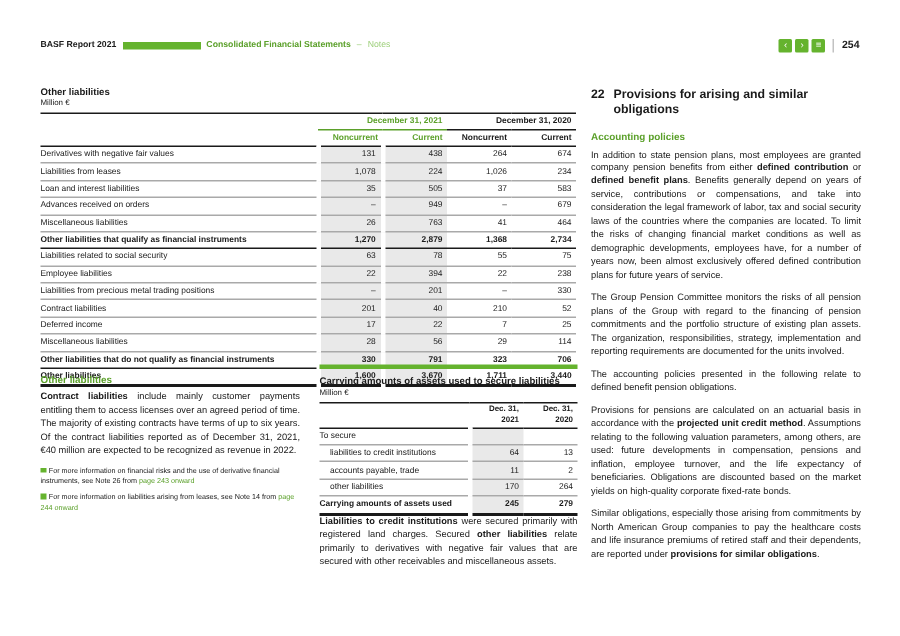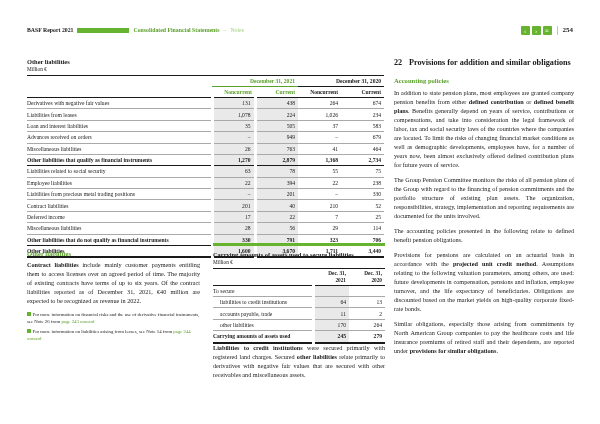--- a/index.html
+++ b/index.html
@@ -1,17 +1,17 @@
 <!DOCTYPE html>
 <html><head>
 <meta charset="utf-8">
 <style>
   html,body{margin:0;padding:0;background:#fff;}
   .page{position:relative;width:600px;height:424px;background:#ffffff;overflow:hidden;
-        font-family:Liberation Serif, serif;color:#1a1a1a;}
+        font-family:Liberation Sans, sans-serif;color:#1a1a1a;}
 
   
   .hdr{position:absolute;left:27px;right:27px;top:24px;height:12px;display:flex;
        justify-content:space-between;align-items:center;}
   .hdr-left{display:flex;align-items:center;gap:4px;font-size:5.8px;white-space:nowrap;}
   .rpt{font-weight:bold;}
   .greenbar{width:52px;height:5px;background:#65b32e;display:inline-block;}
   .crumb-main{color:#5ba02a;font-weight:bold;}
   .crumb-sep,.crumb-sub{color:#9dcf7a;}
   .hdr-right{display:flex;align-items:center;gap:2px;}
@@ -262,21 +262,21 @@
             <td class="num c1">279</td>
           </tr>
         </tbody>
     </table>
     <p class="body mid-para"><b>Liabilities to credit institutions</b><span> were secured primarily with registered land charges. Secured </span><b>other liabilities</b><span> relate primarily to derivatives with negative fair values that are secured with other receivables and miscellaneous assets.</span></p>
   </div>
 
   <div class="sec-right">
     <div class="note-heading">
       <span class="num">22</span>
-      <span class="ttl">Provisions for addition and similar obligations</span>
+      <span class="ttl">Provisions for arising and similar obligations</span>
     </div>
     <div class="policy-head">Accounting policies</div>
     <p class="body"><span>In addition to state pension plans, most employees are granted company pension benefits from either </span><b>defined contribution</b><span> or </span><b>defined benefit plans</b><span>. Benefits generally depend on years of service, contributions or compensations, and take into consideration the legal framework of labor, tax and social security laws of the countries where the companies are located. To limit the risks of changing financial market conditions as well as demographic developments, employees have, for a number of years now, been almost exclusively offered defined contribution plans for future years of service.</span></p>
     <p class="body"><span>The Group Pension Committee monitors the risks of all pension plans of the Group with regard to the financing of pension commitments and the portfolio structure of existing plan assets. The organization, responsibilities, strategy, implementation and reporting requirements are documented for the units involved.</span></p>
     <p class="body"><span>The accounting policies presented in the following relate to defined benefit pension obligations.</span></p>
     <p class="body"><span>Provisions for pensions are calculated on an actuarial basis in accordance with the </span><b>projected unit credit method</b><span>. Assumptions relating to the following valuation parameters, among others, are used: future developments in compensation, pensions and inflation, employee turnover, and the life expectancy of beneficiaries. Obligations are discounted based on the market yields on high-quality corporate fixed-rate bonds.</span></p>
     <p class="body"><span>Similar obligations, especially those arising from commitments by North American Group companies to pay the healthcare costs and life insurance premiums of retired staff and their dependents, are reported under </span><b>provisions for similar obligations</b><span>.</span></p>
   </div>
 
 </div>

